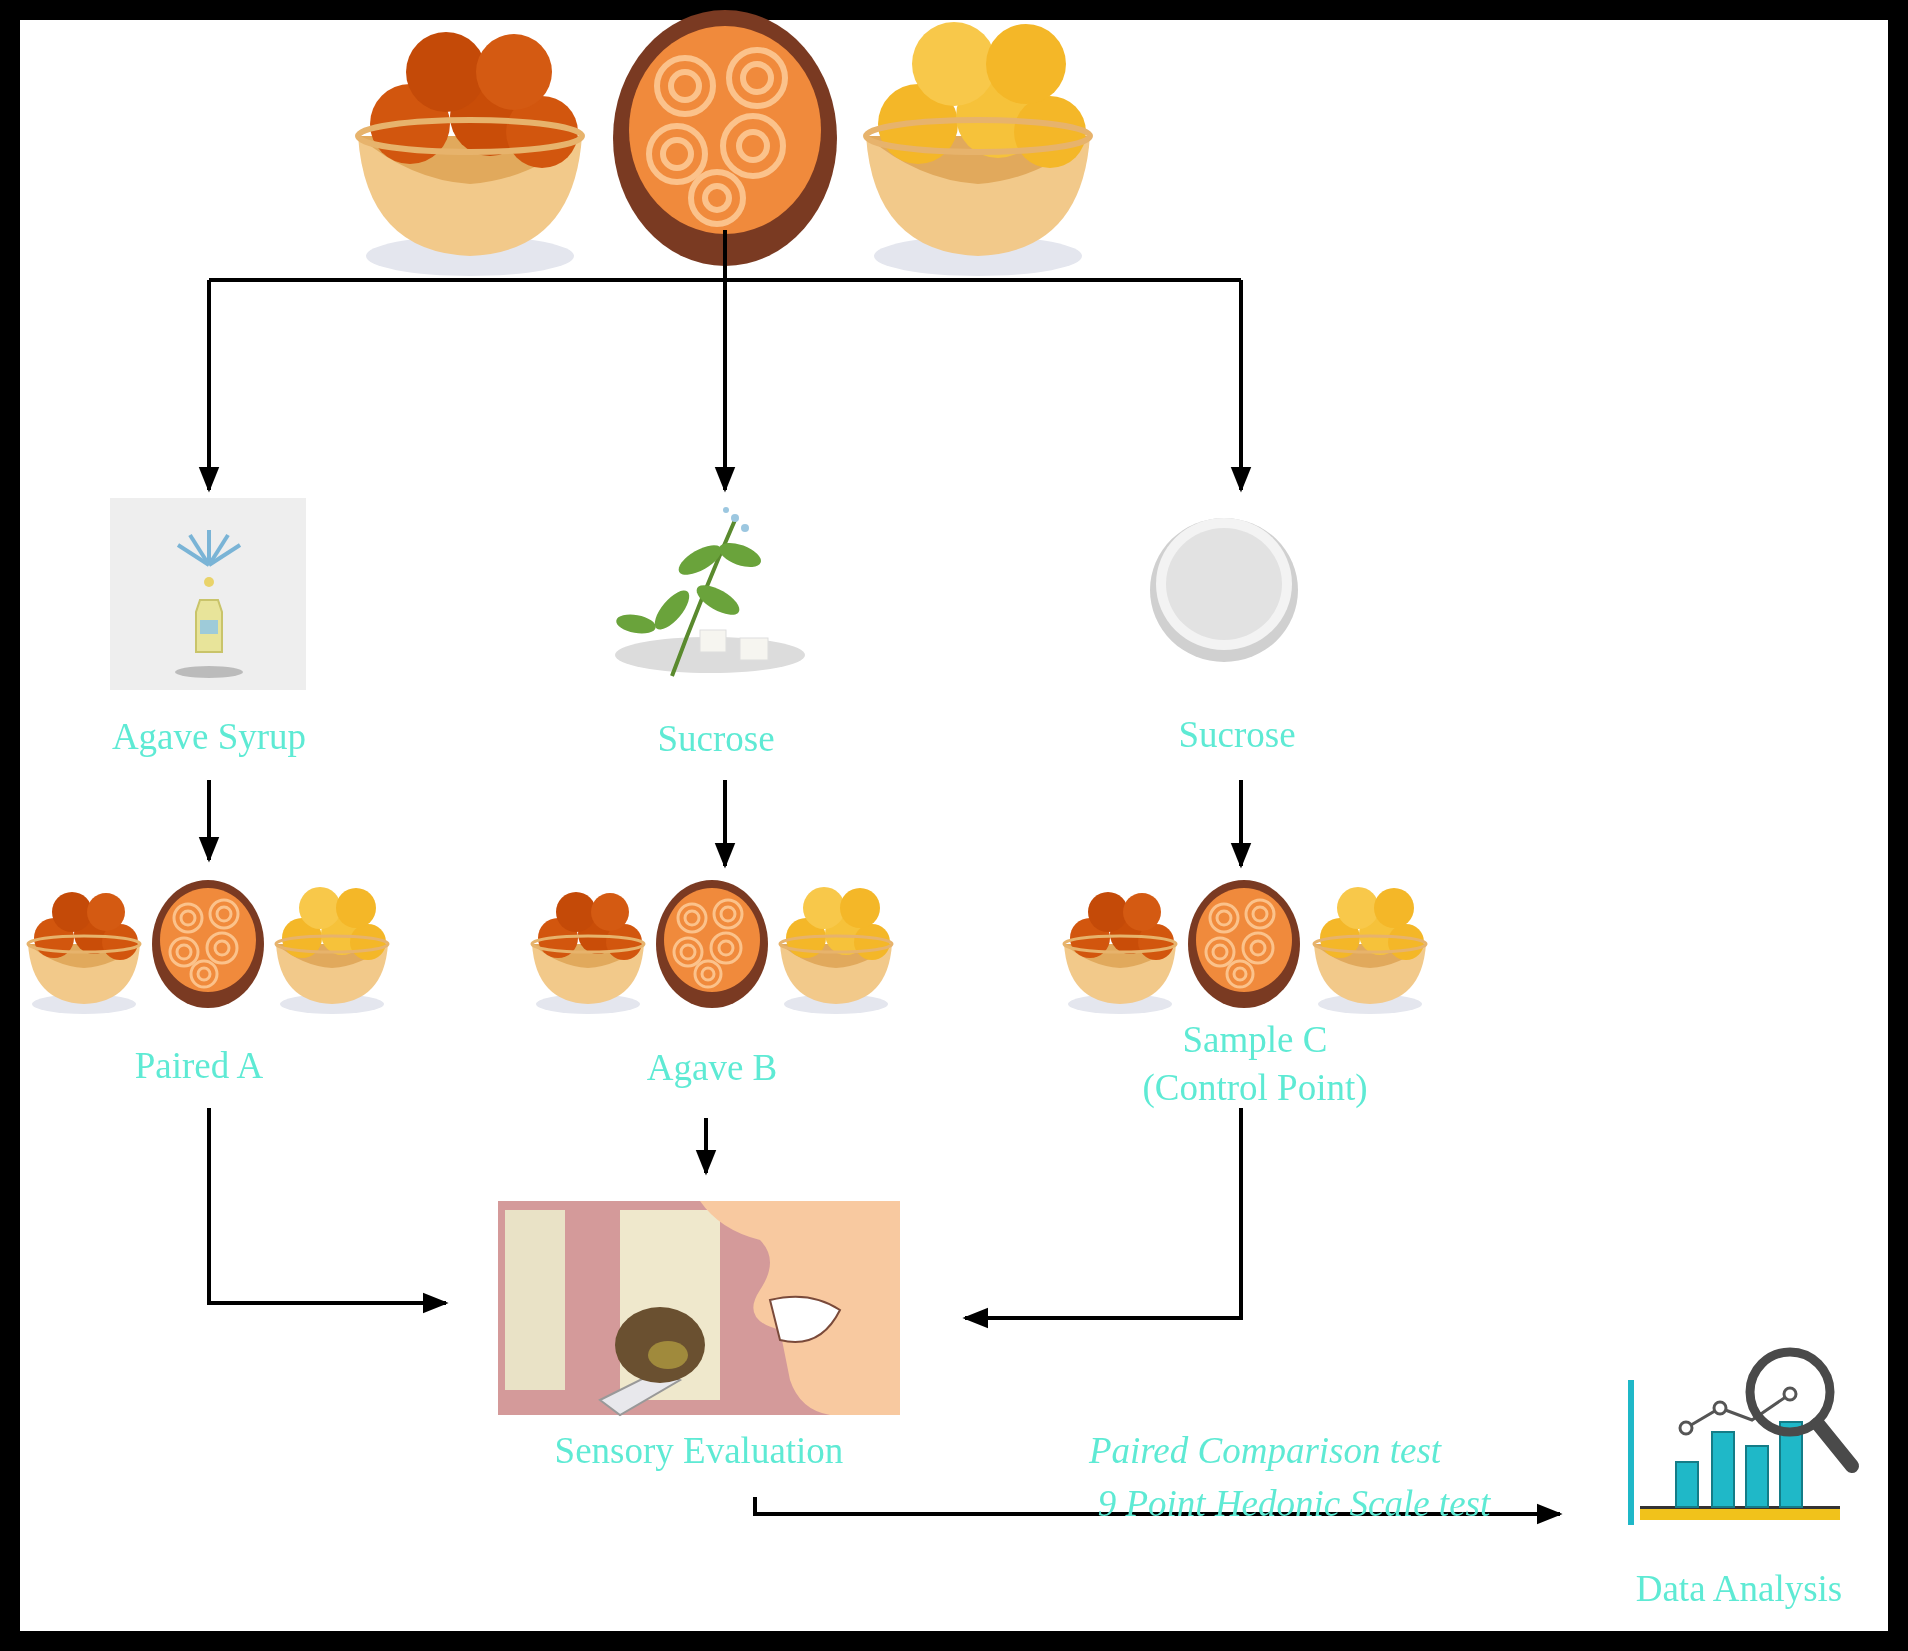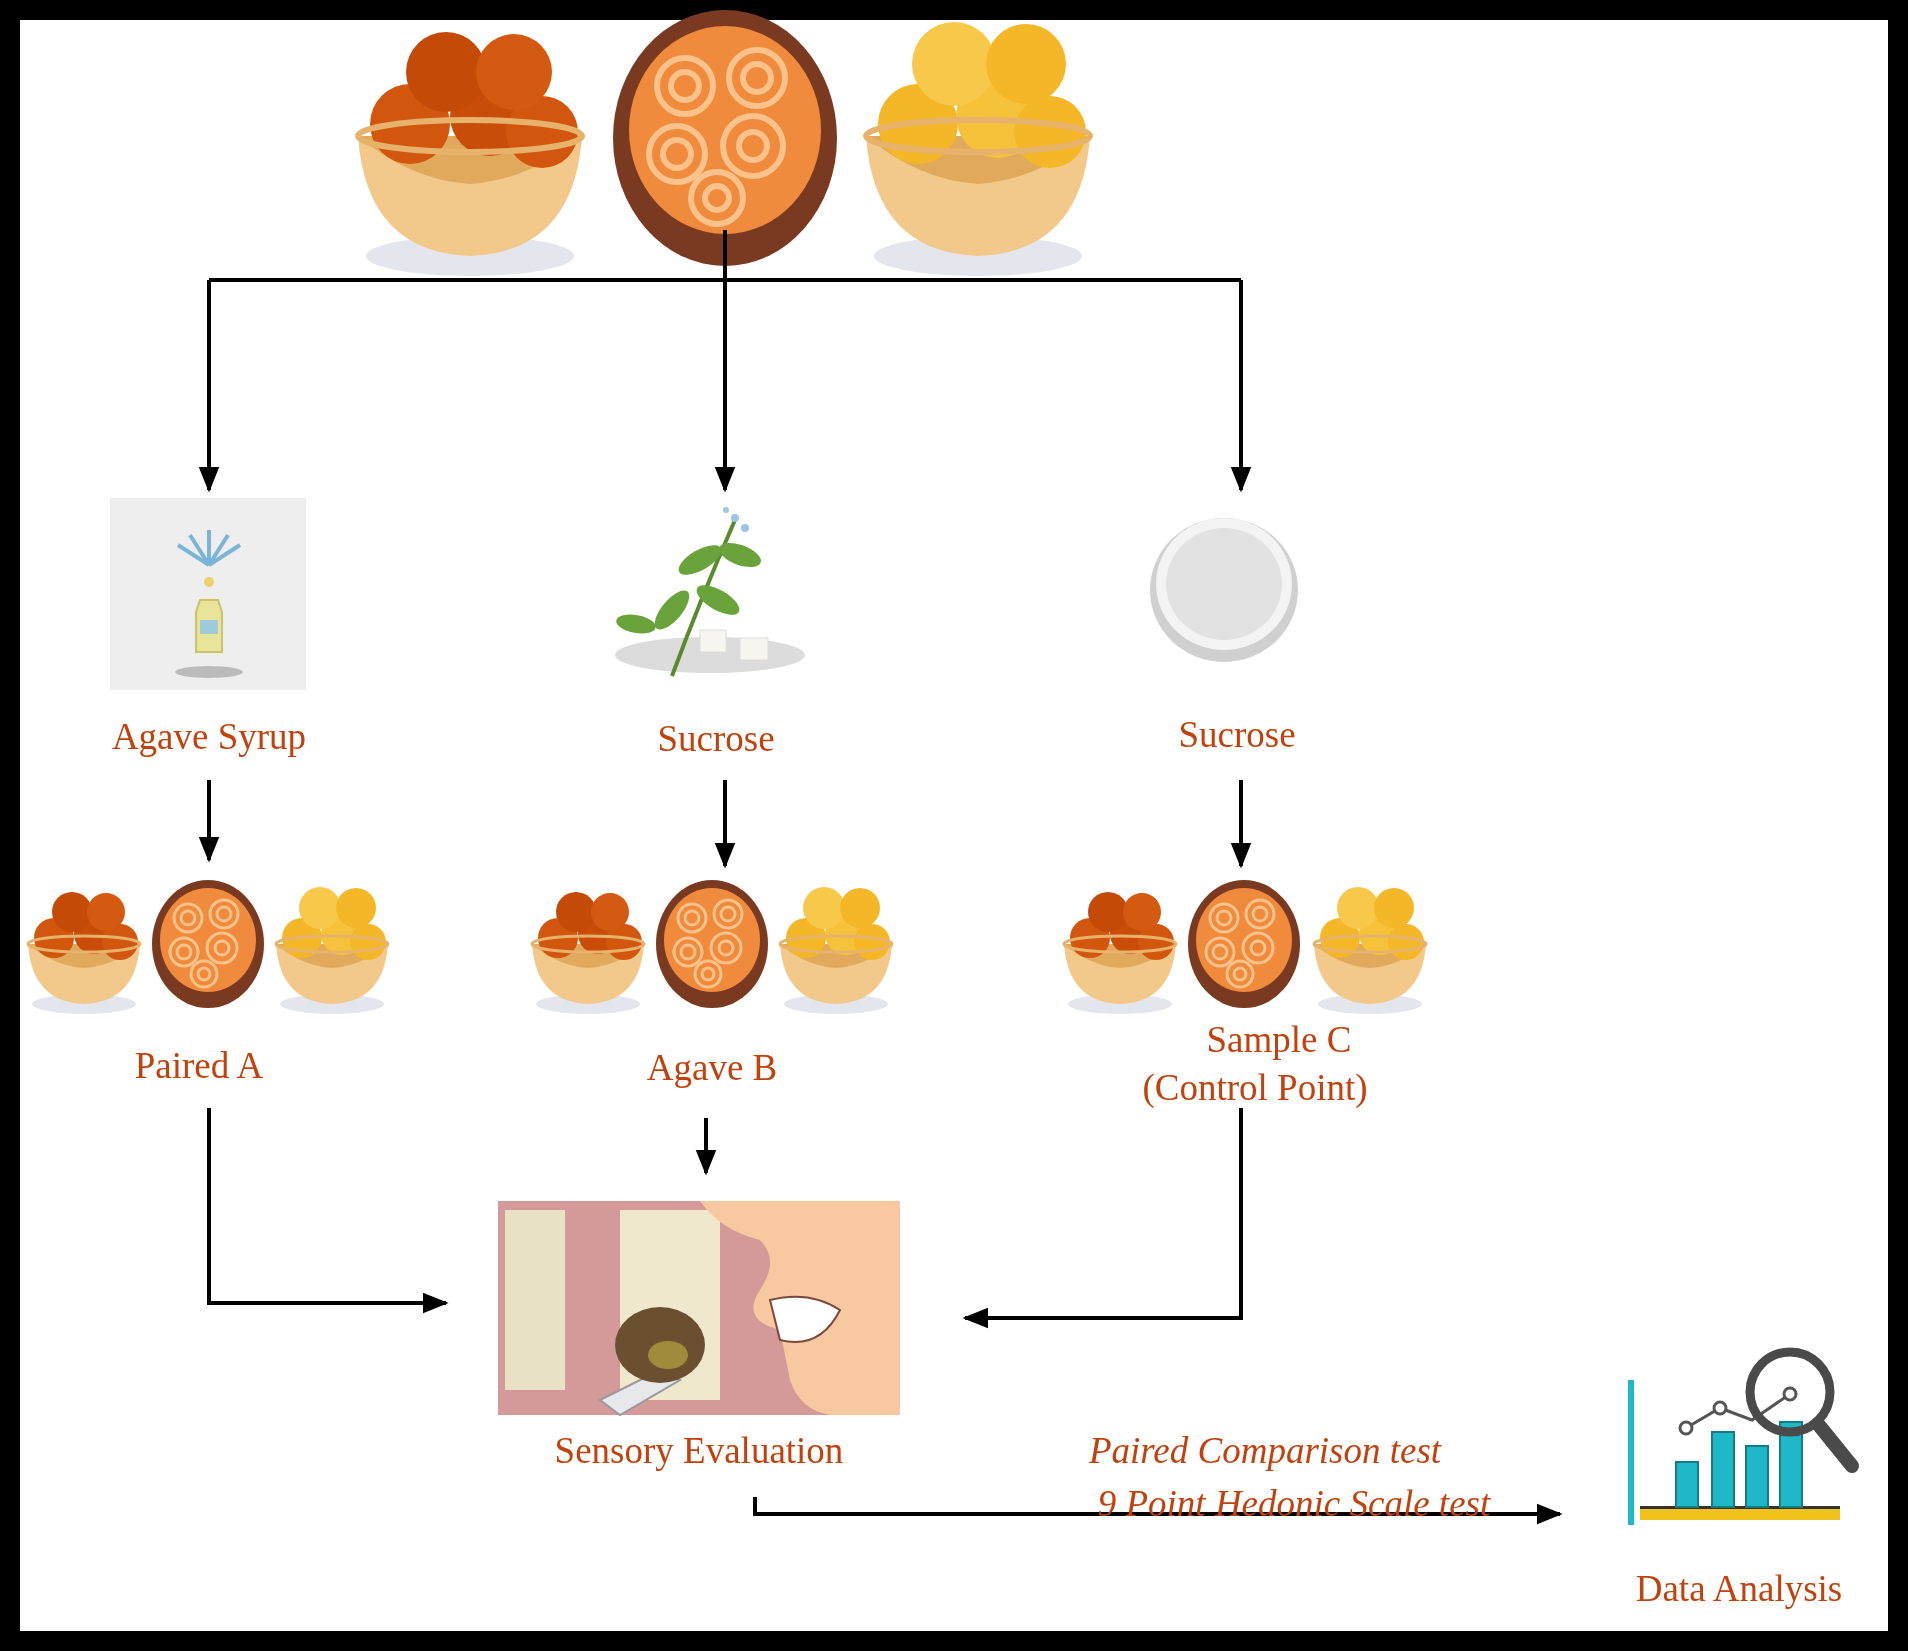--- a/index.html
+++ b/index.html
@@ -1,20 +1,20 @@
 <!DOCTYPE html>
 <html><head>
 <meta charset="utf-8">
 <style>
   html, body { margin: 0; padding: 0; }
   body { width: 1908px; height: 1651px; background: #000; position: relative; overflow: hidden;
          font-family: "Liberation Serif", "DejaVu Serif", serif; }
   #canvas { position: absolute; left: 20px; top: 20px; width: 1868px; height: 1611px; background: #fff; }
   #diagram { position: absolute; left: 0; top: 0; width: 1908px; height: 1651px; }
-  .lbl { position: absolute; font-size: 37px; color: #c2410c; white-space: nowrap; transform: translateX(-50%); text-align: center; line-height: 1.25; }
+  .lbl { position: absolute; font-size: 37px; color: #5eead4; white-space: nowrap; transform: translateX(-50%); text-align: center; line-height: 1.25; }
   .ital { font-style: italic; margin-left: 12px; }
 </style>
 </head>
 <body>
 
 <div id="canvas"></div>
 
 <svg id="diagram" viewBox="0 0 1908 1651">
   <defs>
     <marker id="ah" markerWidth="10" markerHeight="10" refX="8" refY="5" orient="auto" markerUnits="userSpaceOnUse">
@@ -166,19 +166,19 @@
     <path d="M1818,1424 L1852,1466" stroke="#4a4a4a" stroke-width="14" stroke-linecap="round"></path>
   </g>
 </svg>
 
 <div class="lbl" style="left:209px; top:714px;">Agave Syrup</div>
 <div class="lbl" style="left:716px; top:716px;">Sucrose</div>
 <div class="lbl" style="left:1237px; top:712px;">Sucrose</div>
 
 <div class="lbl" style="left:199px; top:1043px;">Paired A</div>
 <div class="lbl" style="left:712px; top:1045px;">Agave B</div>
-<div class="lbl" style="left:1255px; top:1017px;margin-left:24px;">Sample C</div>
+<div class="lbl" style="left:1255px; top:1017px;">Sample C</div>
 <div class="lbl" style="left:1255px; top:1065px;">(Control Point)</div>
 
 <div class="lbl" style="left:699px; top:1428px;">Sensory Evaluation</div>
 <div class="lbl ital" style="left:1253px; top:1428px;">Paired Comparison test</div>
 <div class="lbl ital" style="left:1282px; top:1481px;">9 Point Hedonic Scale test</div>
 <div class="lbl" style="left:1739px; top:1566px;">Data Analysis</div>
 
 </body></html>

